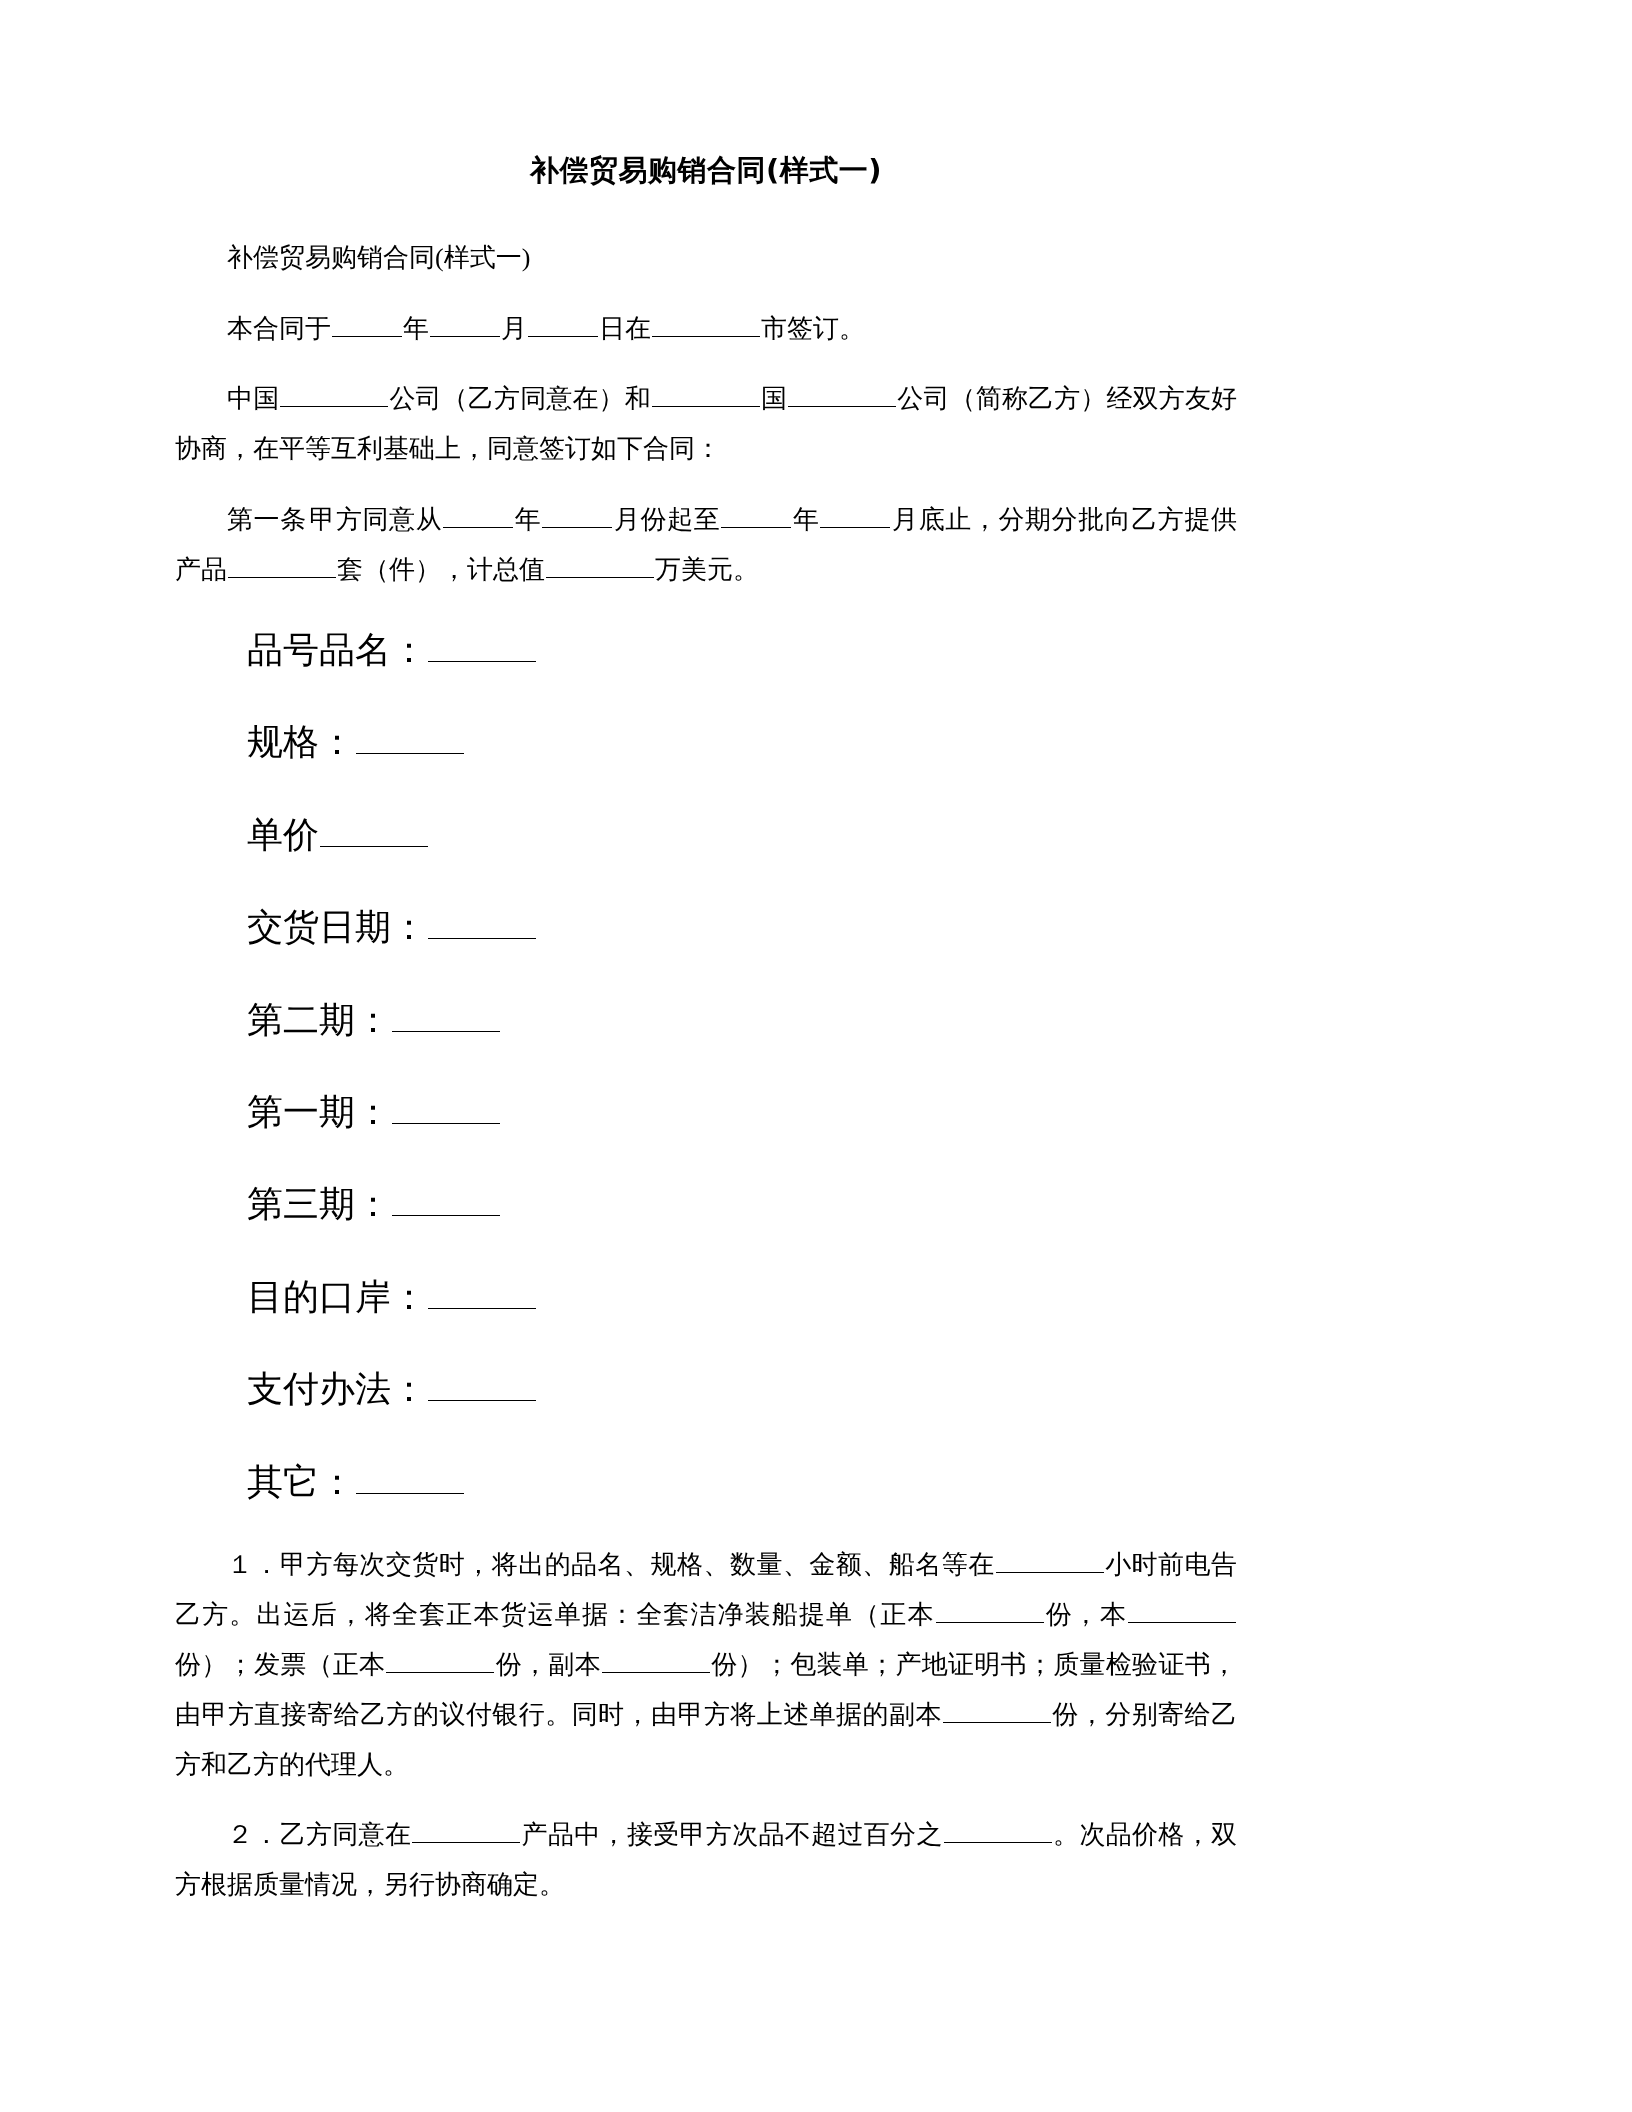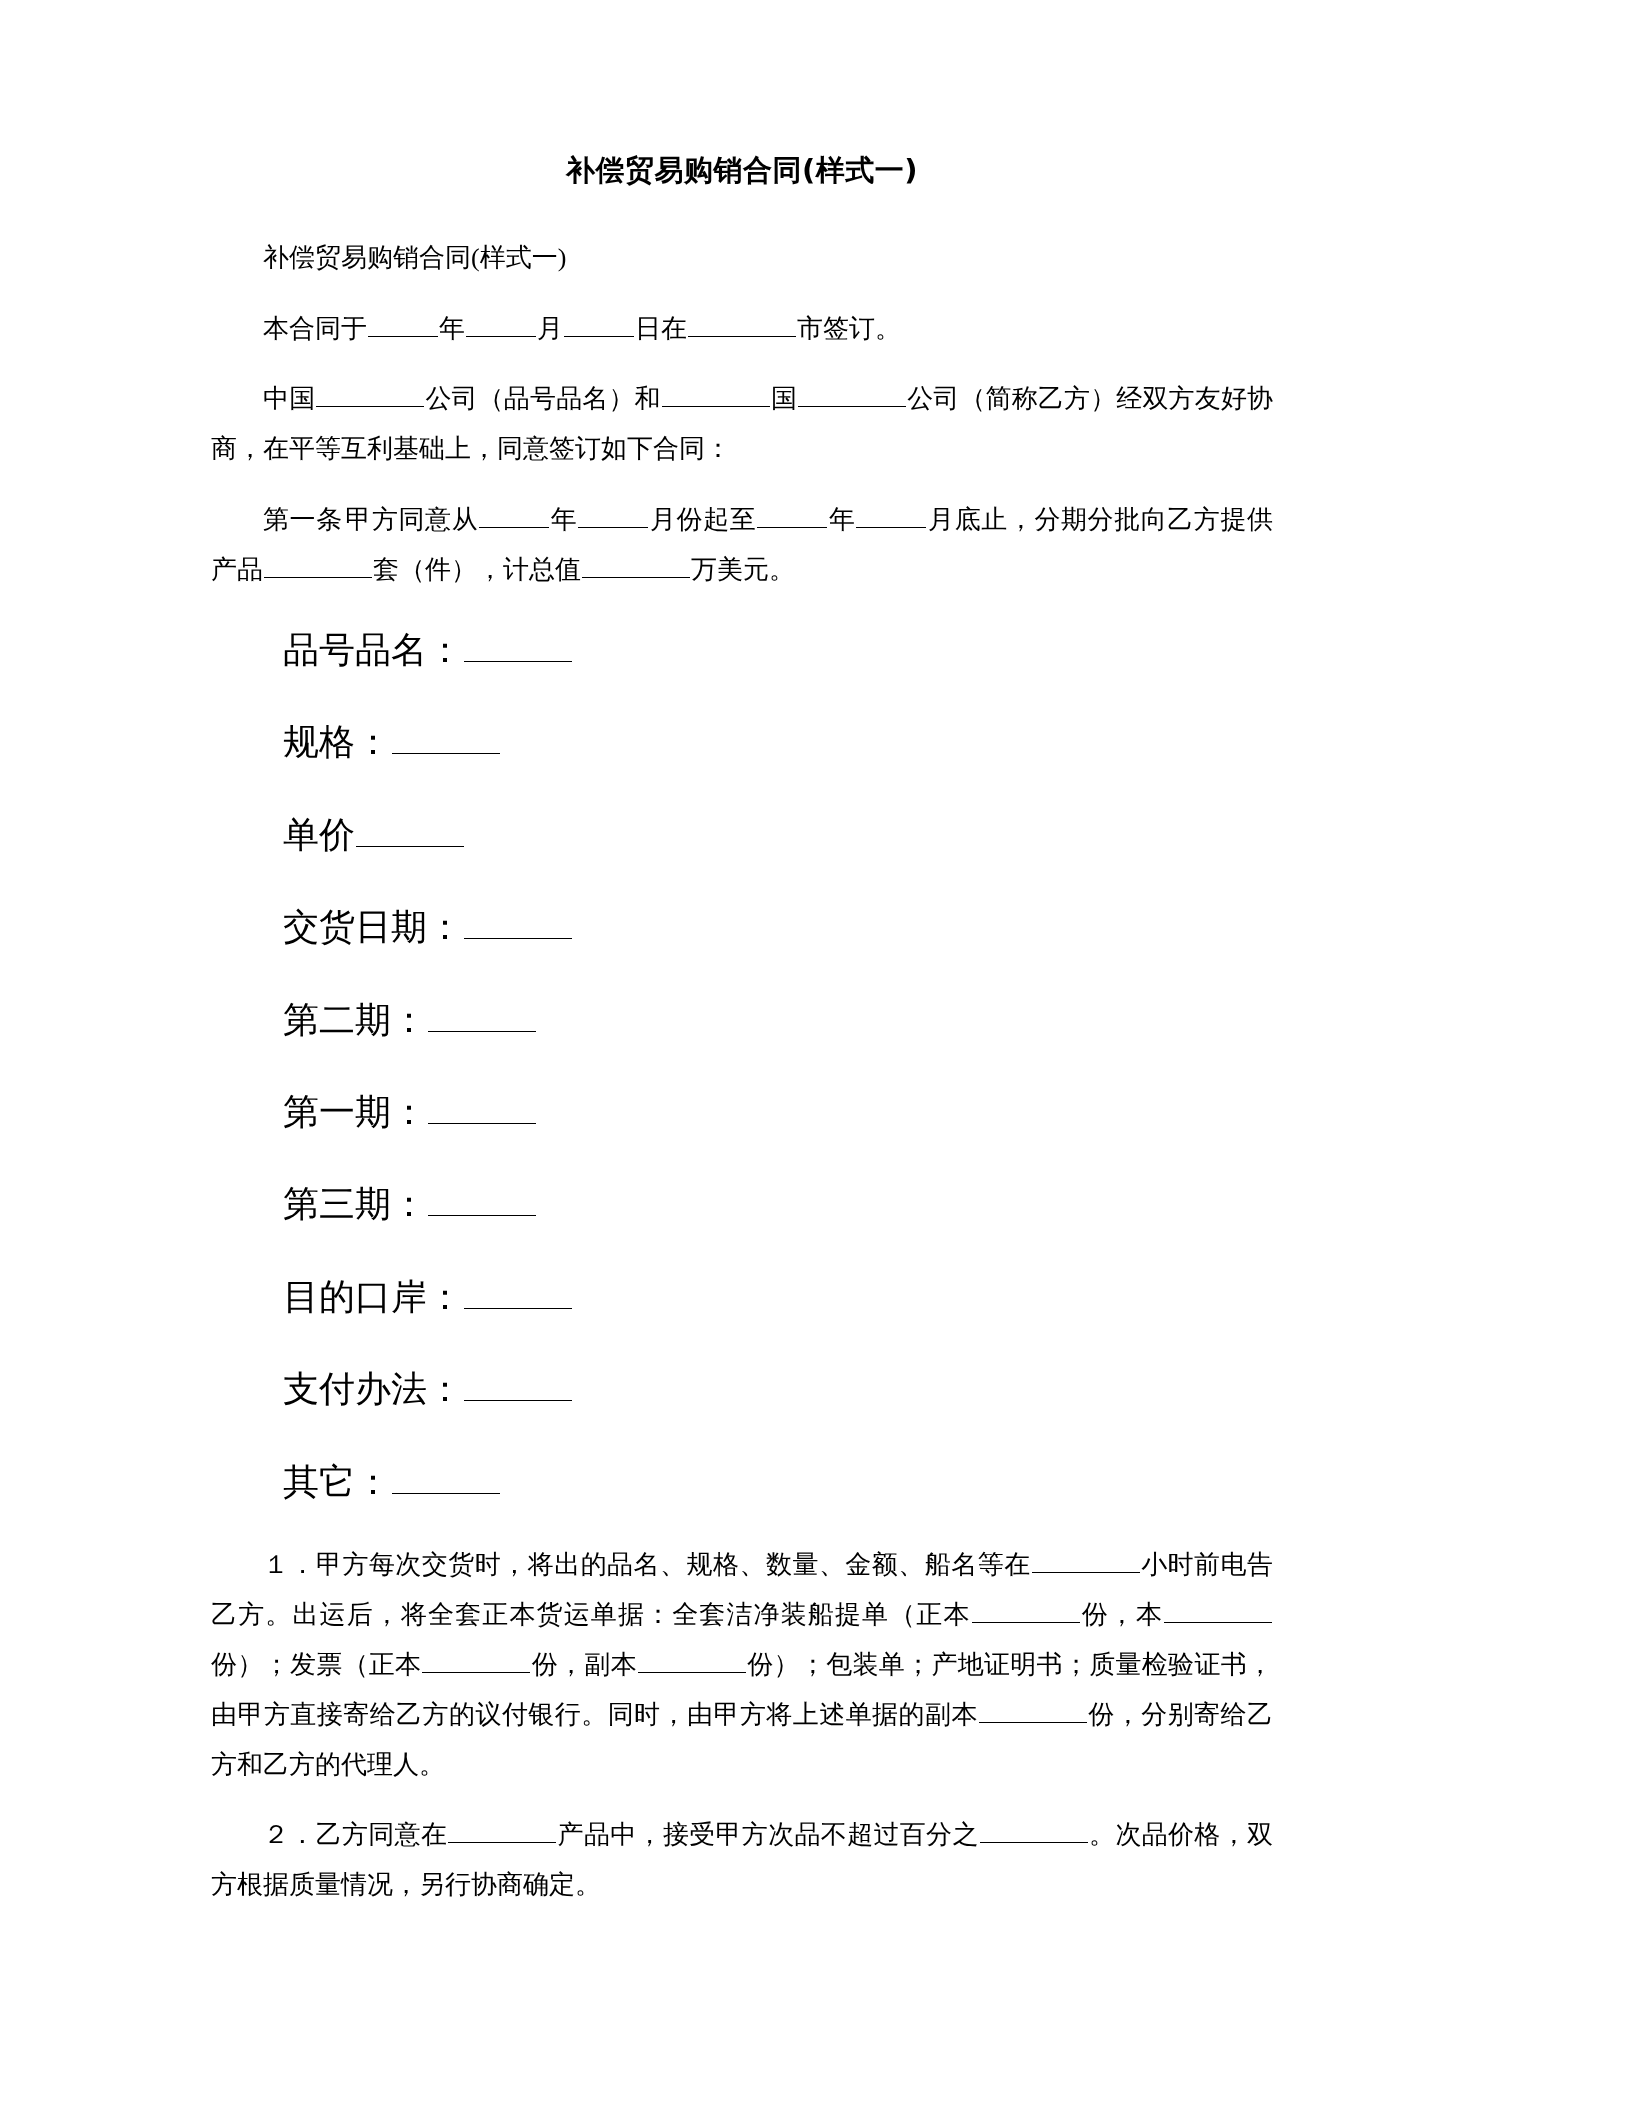--- a/index.html
+++ b/index.html
@@ -13,21 +13,20 @@
     font-family: "Liberation Serif", "DejaVu Serif", serif;
     color: #000000;
     overflow: hidden;
   }
   .page {
     width: 1412px;
     height: 2112px;
     box-sizing: border-box;
     padding: 150px 175px 0 175px;
     position: relative;
-    margin-left: 36px;
   }
   .doc-title {
     text-align: center;
     font-family: "DejaVu Sans", "Liberation Sans", sans-serif;
     font-weight: bold;
     font-size: 29px;
     letter-spacing: 0.5px;
     margin: 0 0 42px 0;
     line-height: 1.4;
   }
@@ -67,21 +66,21 @@
 
   <p class="para indent">
     <span>补偿贸易购销合同(样式一)</span>
   </p>
 
   <p class="para indent">
     <span>本合同于</span><span class="blank b-sm"></span><span>年</span><span class="blank b-sm"></span><span>月</span><span class="blank b-sm"></span><span>日在</span><span class="blank b-md"></span><span>市签订。</span>
   </p>
 
   <p class="para indent">
-    <span>中国</span><span class="blank b-md"></span><span>公司（品号品名）和</span><span class="blank b-md"></span><span>国</span><span class="blank b-md"></span><span>公司（简称乙方）经双方友好协商，在平等互利基础上，同意签订如下合同：</span>
+    <span>中国</span><span class="blank b-md"></span><span>公司（乙方同意在）和</span><span class="blank b-md"></span><span>国</span><span class="blank b-md"></span><span>公司（简称乙方）经双方友好协商，在平等互利基础上，同意签订如下合同：</span>
   </p>
 
   <p class="para indent">
     <span>第一条</span><span class="gap">&nbsp;&nbsp;</span><span>甲方同意从</span><span class="blank b-sm"></span><span>年</span><span class="blank b-sm"></span><span>月份起至</span><span class="blank b-sm"></span><span>年</span><span class="blank b-sm"></span><span>月底止，分期分批向乙方提供产品</span><span class="blank b-md"></span><span>套（件），计总值</span><span class="blank b-md"></span><span>万美元。</span>
   </p>
 
   <div class="item-line">
     <span>品号品名：</span><span class="blank b-md"></span>
   </div>
   <div class="item-line">

